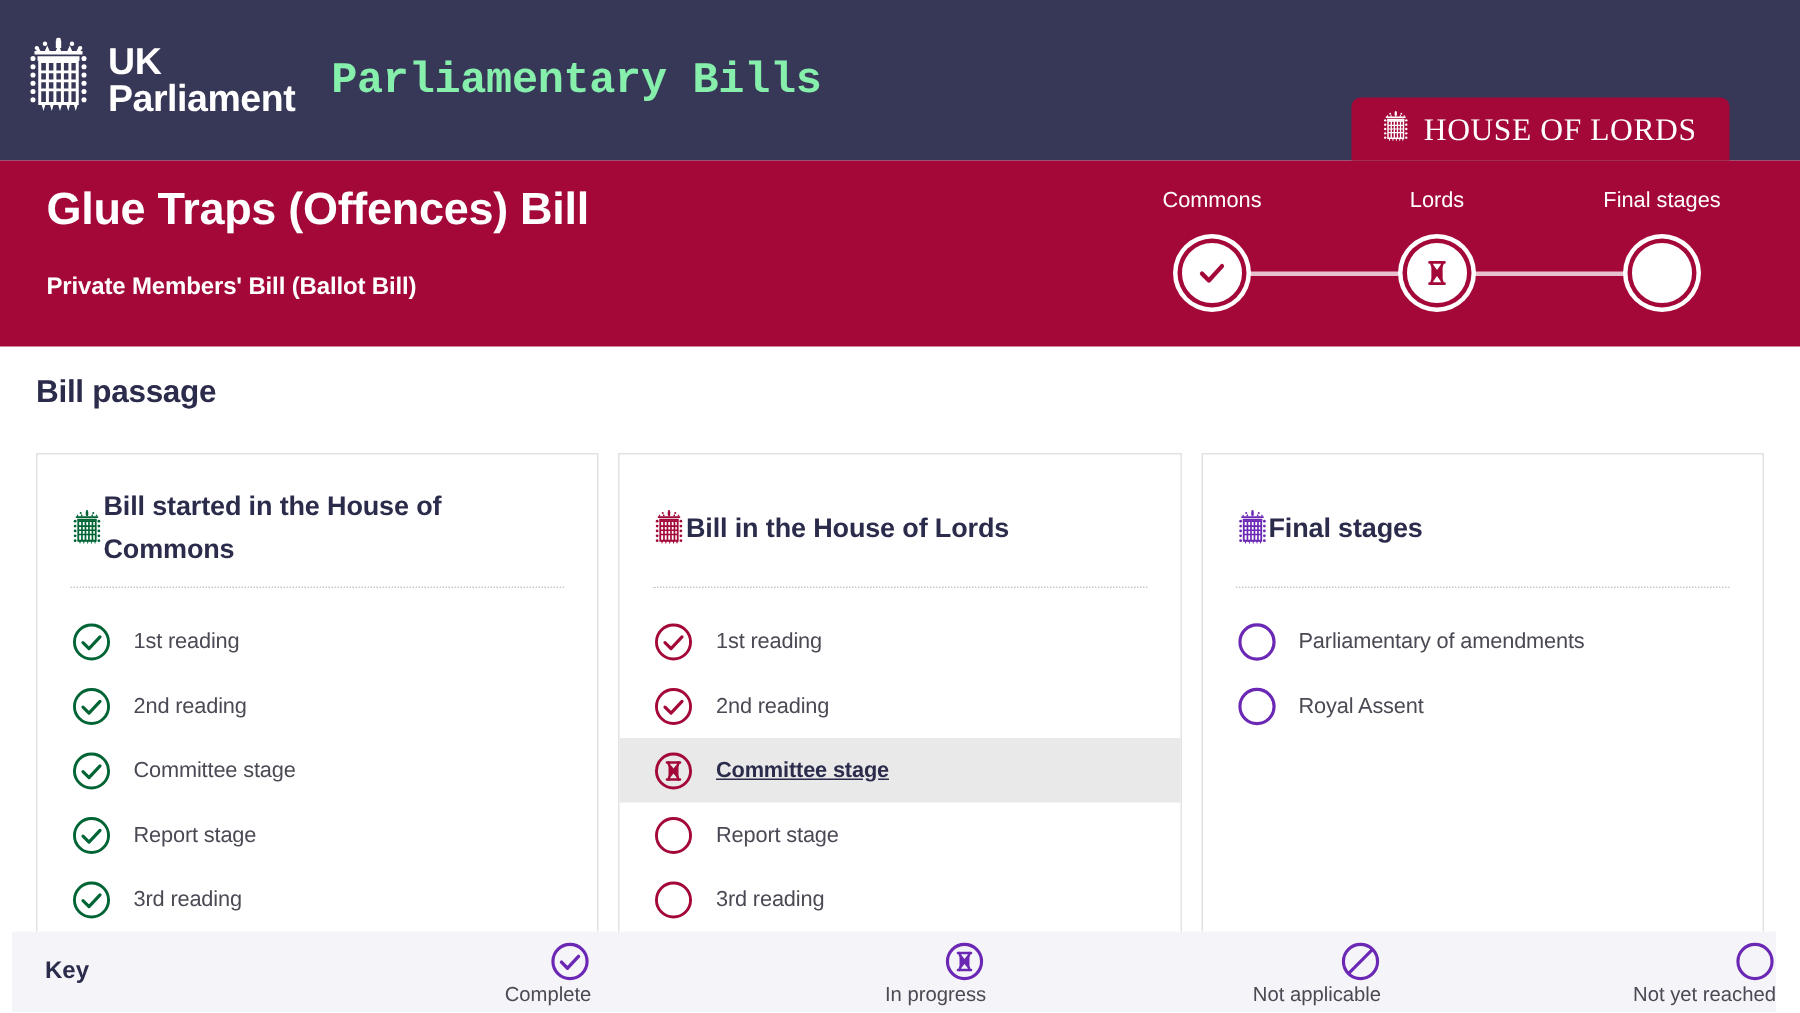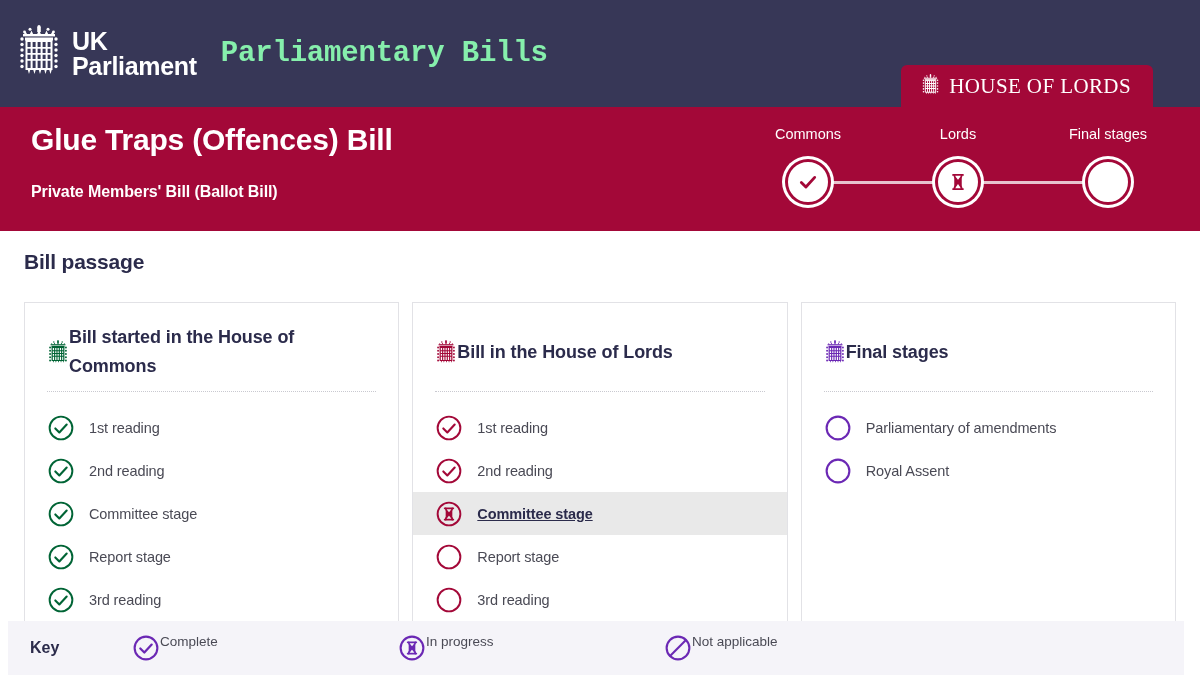--- a/index.html
+++ b/index.html
@@ -189,23 +189,24 @@
   }
   .key-title {
     font-size: 16px;
     font-weight: 700;
     color: #2b2b4b;
     width: 124px;
     padding-left: 22px;
   }
   .key-item {
     display: flex;
-    align-items: flex-start;
+    align-items: flex-end;
     gap: 0;
     width: 266px;
+    flex-direction: column;
   }
   .key-item .ic { width: 28px; height: 28px; flex: none; }
   .key-label { font-size: 13.5px; color: #4a4a55; }
 </style>
 </head>
 <body>
 
 <div class="page">
 
   <div class="topbar">
@@ -526,15 +527,21 @@
     </div>
 
     <div class="key-item">
       <svg class="ic" viewBox="0 0 32 32">
         <circle cx="16" cy="16" r="13" fill="none" stroke="#6B28B4" stroke-width="2.4"></circle>
         <path d="M7.2 24.8L24.8 7.2" stroke="#6B28B4" stroke-width="2.4" stroke-linecap="round"></path>
       </svg>
       <span class="key-label">Not applicable</span>
     </div>
 
+    <div class="key-item">
+      <svg class="ic" viewBox="0 0 32 32">
+        <circle cx="16" cy="16" r="13" fill="none" stroke="#6B28B4" stroke-width="2.4"></circle>
+      </svg>
+      <span class="key-label">Not yet reached</span>
+    </div>
   </div>
 
 </div>
 
 </body></html>

